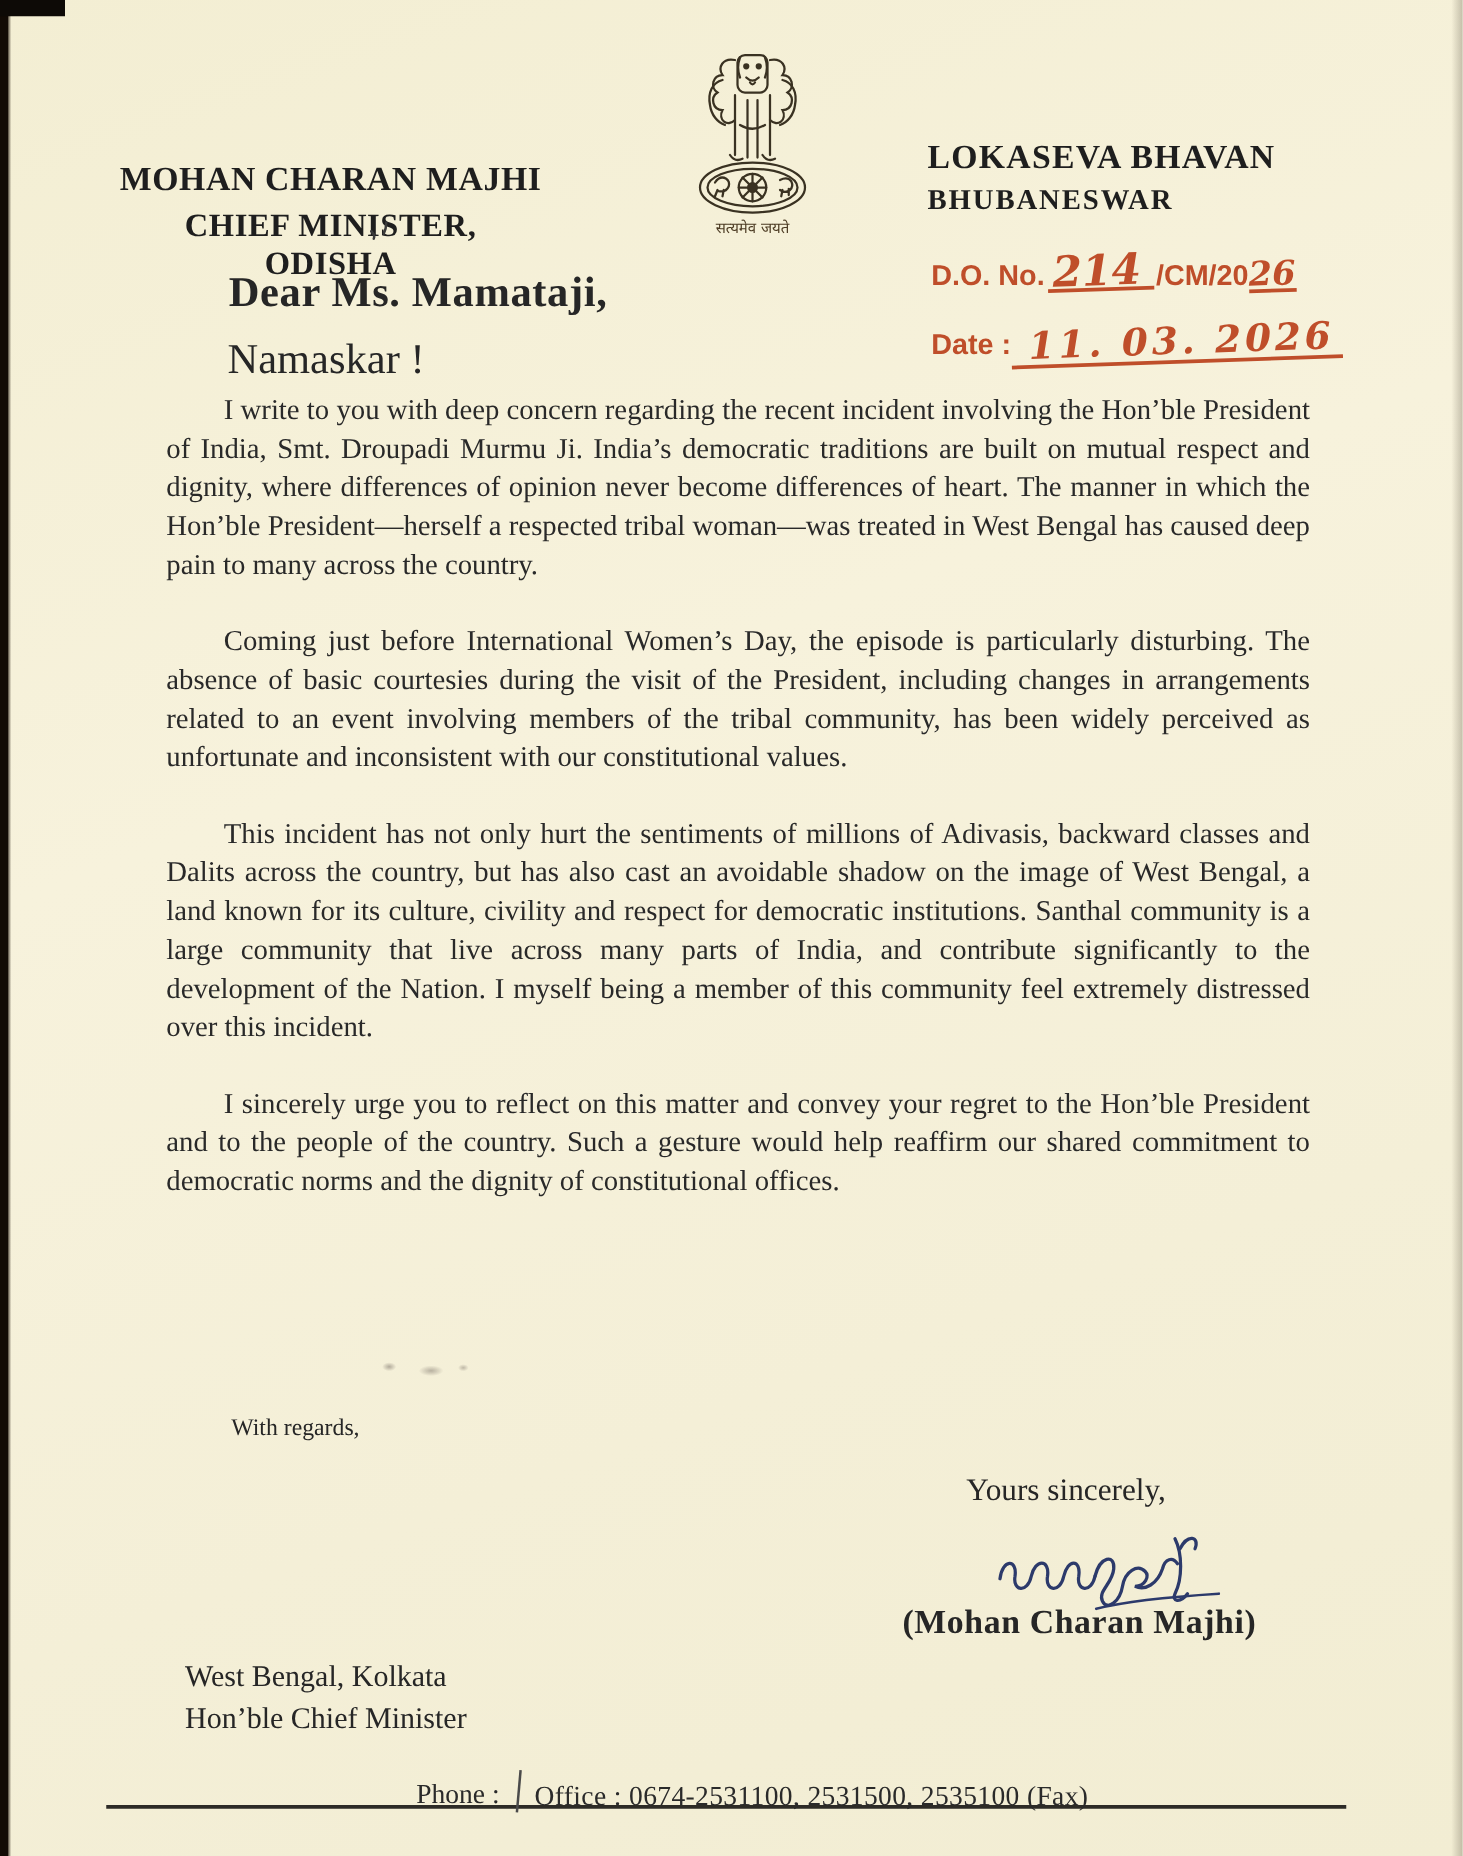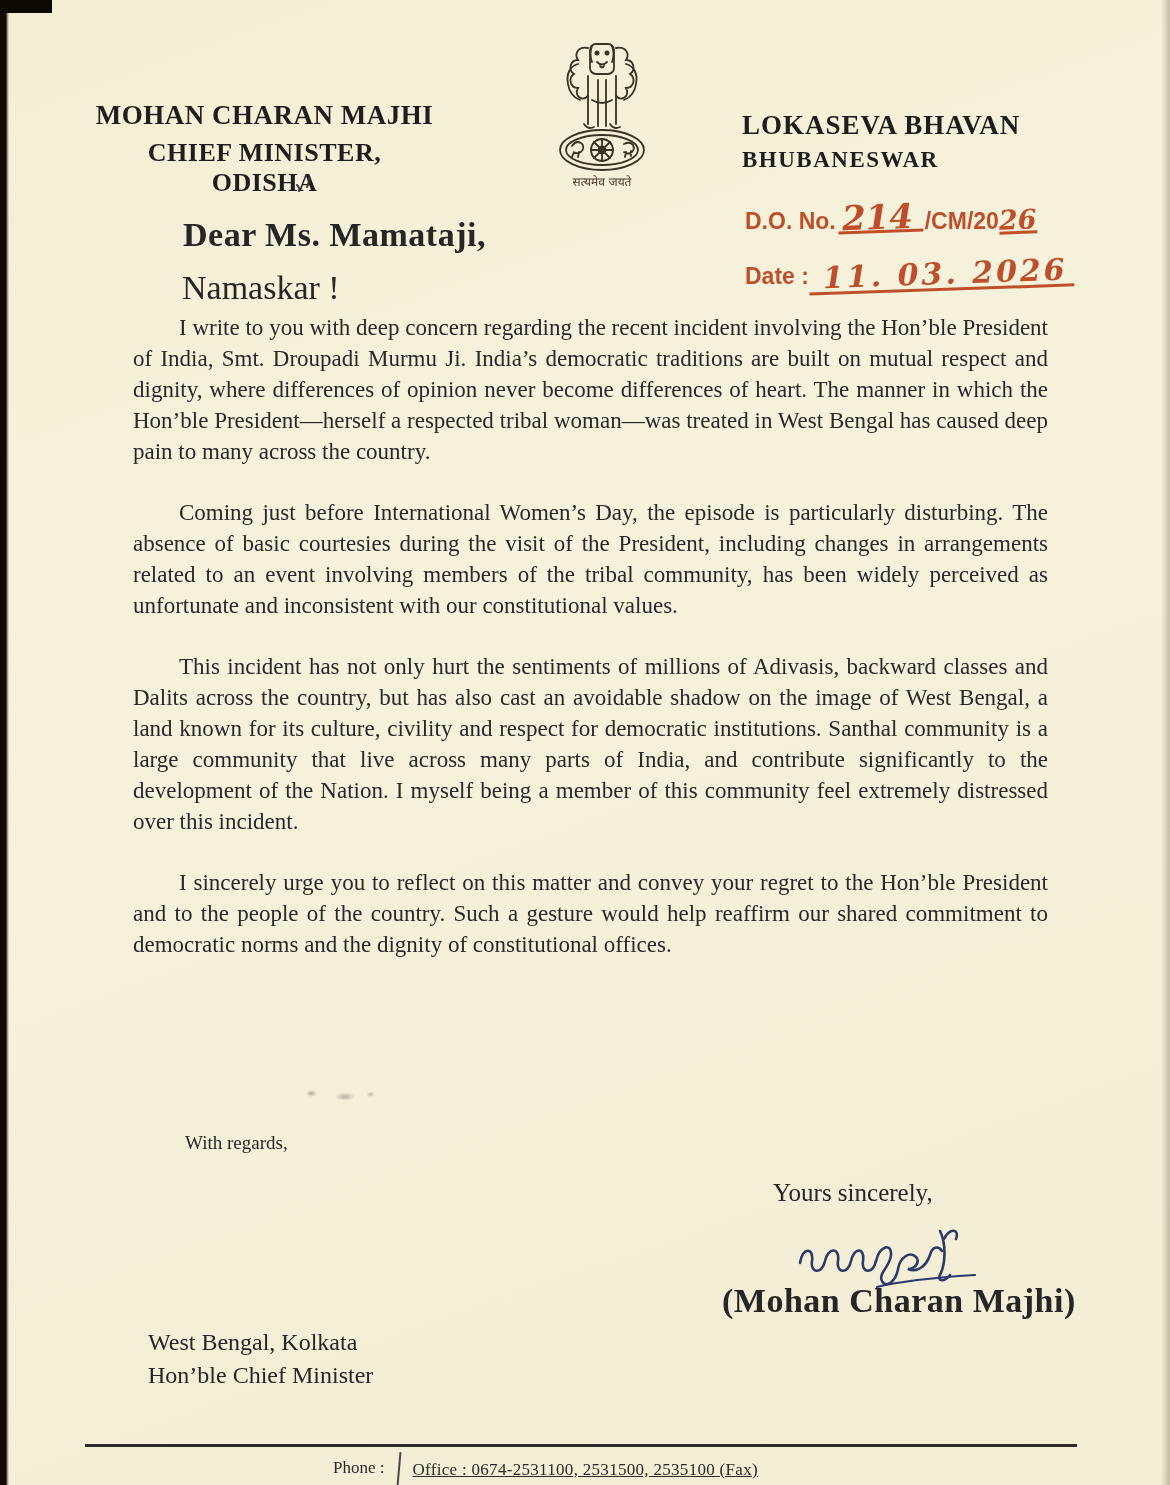--- a/index.html
+++ b/index.html
@@ -18,21 +18,21 @@
   .edge-top-patch{position:absolute;left:0;top:0;width:52px;height:13px;background:#0d0a06;}
   .edge-right{position:absolute;right:0;top:0;width:9px;height:100%;
     background:linear-gradient(to left,rgba(70,62,48,.28),rgba(70,62,48,0));}
   .smudge{position:absolute;left:302px;top:1087px;width:78px;height:16px;
     background:
       radial-gradient(ellipse 8px 5px at 12% 40%,rgba(110,100,92,.5),rgba(110,100,92,0) 70%),
       radial-gradient(ellipse 14px 6px at 55% 60%,rgba(110,100,92,.45),rgba(110,100,92,0) 70%),
       radial-gradient(ellipse 6px 4px at 88% 45%,rgba(110,100,92,.4),rgba(110,100,92,0) 70%);
     filter:blur(.4px);}
   
-  .sender{position:absolute;left:92px;top:100px;width:345px;text-align:center;}
+  .sender{position:absolute;left:92px;top:128px;width:345px;text-align:center;}
   .sender-name{font-weight:bold;font-size:27px;letter-spacing:.5px;color:#1e1e1e;}
   .sender-title{font-weight:bold;font-size:26px;letter-spacing:.5px;margin-top:7px;color:#1e1e1e;}
   .pen-mark{position:absolute;left:293px;top:176px;}
   .office{position:absolute;left:742px;top:110px;width:300px;}
   .office-name{font-weight:bold;font-size:27px;letter-spacing:1px;color:#1e1e1e;}
   .office-city{font-weight:bold;font-size:23px;letter-spacing:1.5px;margin-top:6px;color:#1e1e1e;}
   .emblem{position:absolute;left:540px;top:38px;}
   
   .ref-line{position:absolute;left:745px;white-space:nowrap;
     font-family:"Liberation Sans","DejaVu Sans",sans-serif;
@@ -48,31 +48,31 @@
     border-bottom:3px solid #bf4e2a;letter-spacing:3px;}
   
   .salutation{position:absolute;left:135px;top:216px;font-weight:bold;font-size:34px;letter-spacing:.5px;margin-left:48px;}
   .greeting{position:absolute;left:182px;top:269px;font-size:34px;}
   .body-text{position:absolute;left:133px;top:312px;width:915px;}
   .body-text p{margin:0 0 30px 0;font-size:23px;line-height:31px;
     text-align:justify;text-indent:46px;color:#292929;}
   .closing{position:absolute;left:185px;top:1132px;font-size:19px;}
   .signoff{position:absolute;left:773px;top:1179px;font-size:25px;}
   .signature{position:absolute;left:793px;top:1216px;}
-  .signatory{position:absolute;left:722px;top:1282px;font-weight:bold;font-size:34px;letter-spacing:.5px;}
+  .signatory{position:absolute;left:722px;top:1282px;font-weight:bold;font-size:27px;letter-spacing:.5px;}
   
   .recipient{position:absolute;left:148px;top:1326px;font-size:24px;line-height:33px;}
   .recipient-name{font-weight:bold;font-size:27px;line-height:34px;}
   .rule{position:absolute;left:85px;top:1444px;width:992px;height:3px;background:#2d2b26;}
-  .footer{position:absolute;left:333px;top:1452px;display:flex;align-items:flex-start;
-    font-size:17px;color:#2a2a2a;}
+  .footer{position:absolute;left:333px;top:1416px;display:flex;align-items:flex-start;
+    font-size:22px;color:#2a2a2a;}
   .footer-bar{display:inline-block;width:0;height:34px;border-left:2px solid #4a4a4a;
     transform:rotate(5deg);margin:0 12px 0 14px;}
   .footer-label{padding-top:6px;}
-  .footer-nums{padding-top:8px;letter-spacing:.3px;text-decoration:underline;}
+  .footer-nums{padding-top:8px;letter-spacing:.3px;}
 </style>
 </head>
 <body>
 
 <div class="page">
 
   <div class="edge-left"></div>
   <div class="edge-top-patch"></div>
   <div class="edge-right"></div>
   <div class="smudge"></div>

